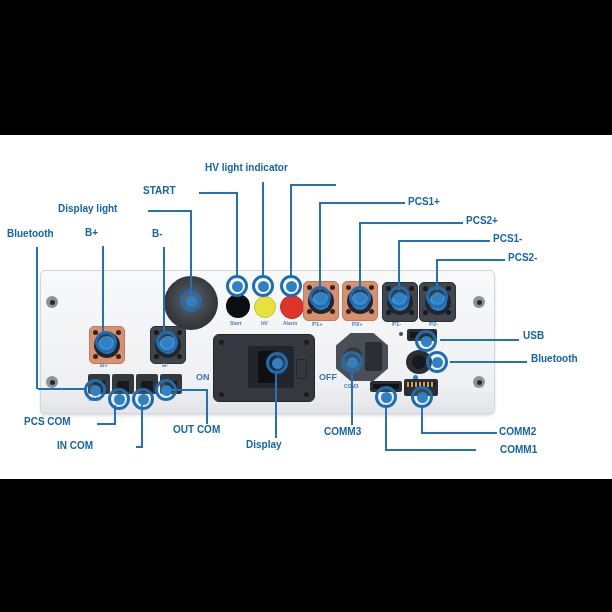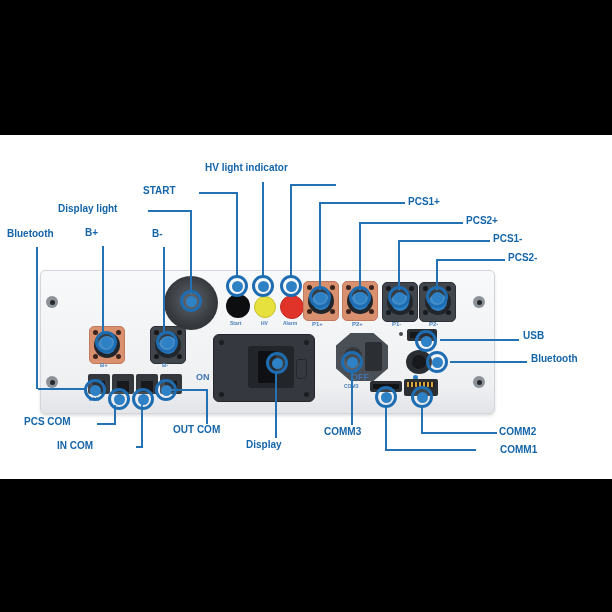--- a/index.html
+++ b/index.html
@@ -87,21 +87,21 @@
   <div class="tiny" style="left:352px;top:321px;">P2+</div>
   <div class="tiny" style="left:392px;top:321px;">P1-</div>
   <div class="tiny" style="left:429px;top:321px;">P2-</div>
 
   <div class="breaker">
     <div style="position:absolute;left:34px;top:11px;width:46px;height:42px;background:#22252a;border-radius:3px;"></div>
     <div style="position:absolute;left:44px;top:16px;width:18px;height:32px;background:#0e1013;border-radius:2px;"></div>
     <div style="position:absolute;left:82px;top:24px;width:9px;height:18px;border:1px solid #24272b;border-radius:3px;"></div>
   </div>
   <div class="onoff" style="left:196px;top:372px;">ON</div>
-  <div class="onoff" style="left:319px;top:372px;margin-left:32px;">OFF</div>
+  <div class="onoff" style="left:319px;top:372px;">OFF</div>
 
   <div class="hexa">
     <div style="position:absolute;left:8px;top:14px;width:18px;height:18px;border-radius:50%;background:#34383d;"></div>
     <div style="position:absolute;left:29px;top:9px;width:17px;height:29px;background:#2b2e33;border-radius:2px;"></div>
   </div>
   <div class="tiny" style="left:344px;top:383px;font-size:5px;">COM3</div>
 
   <div style="position:absolute;left:407px;top:329px;width:30px;height:12px;background:#2b2e33;border-radius:2px;z-index:5;">
     <div style="position:absolute;left:3px;top:3px;right:3px;bottom:3px;background:#15171a;"></div>
   </div>

